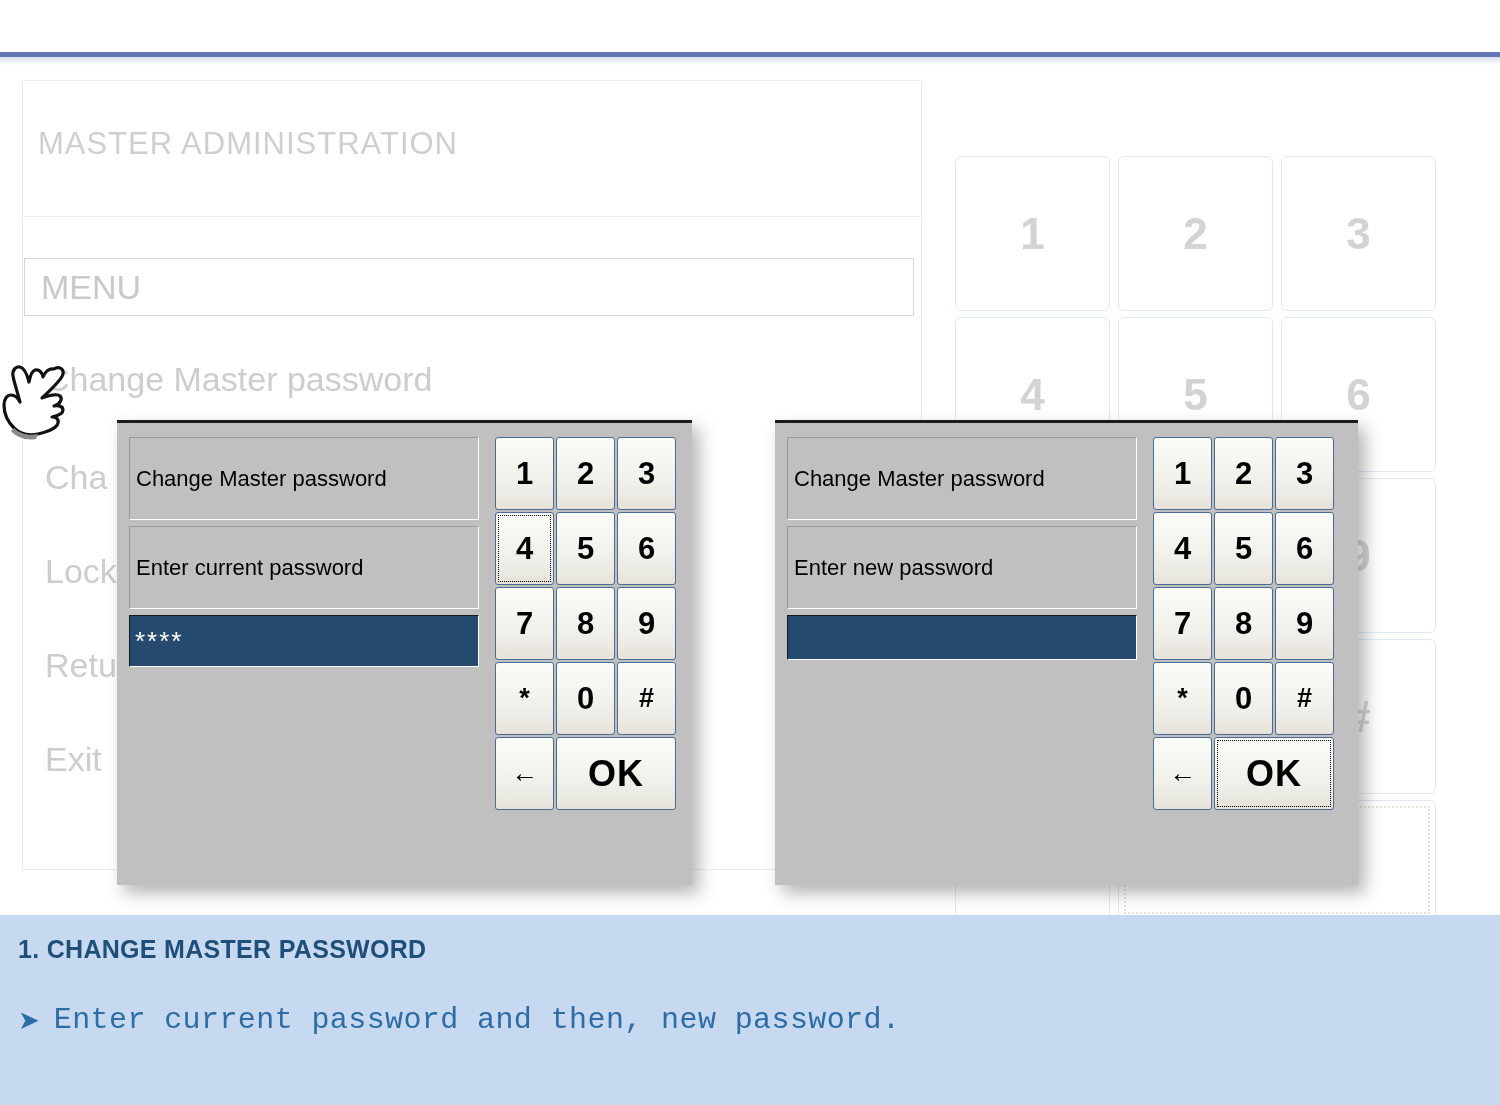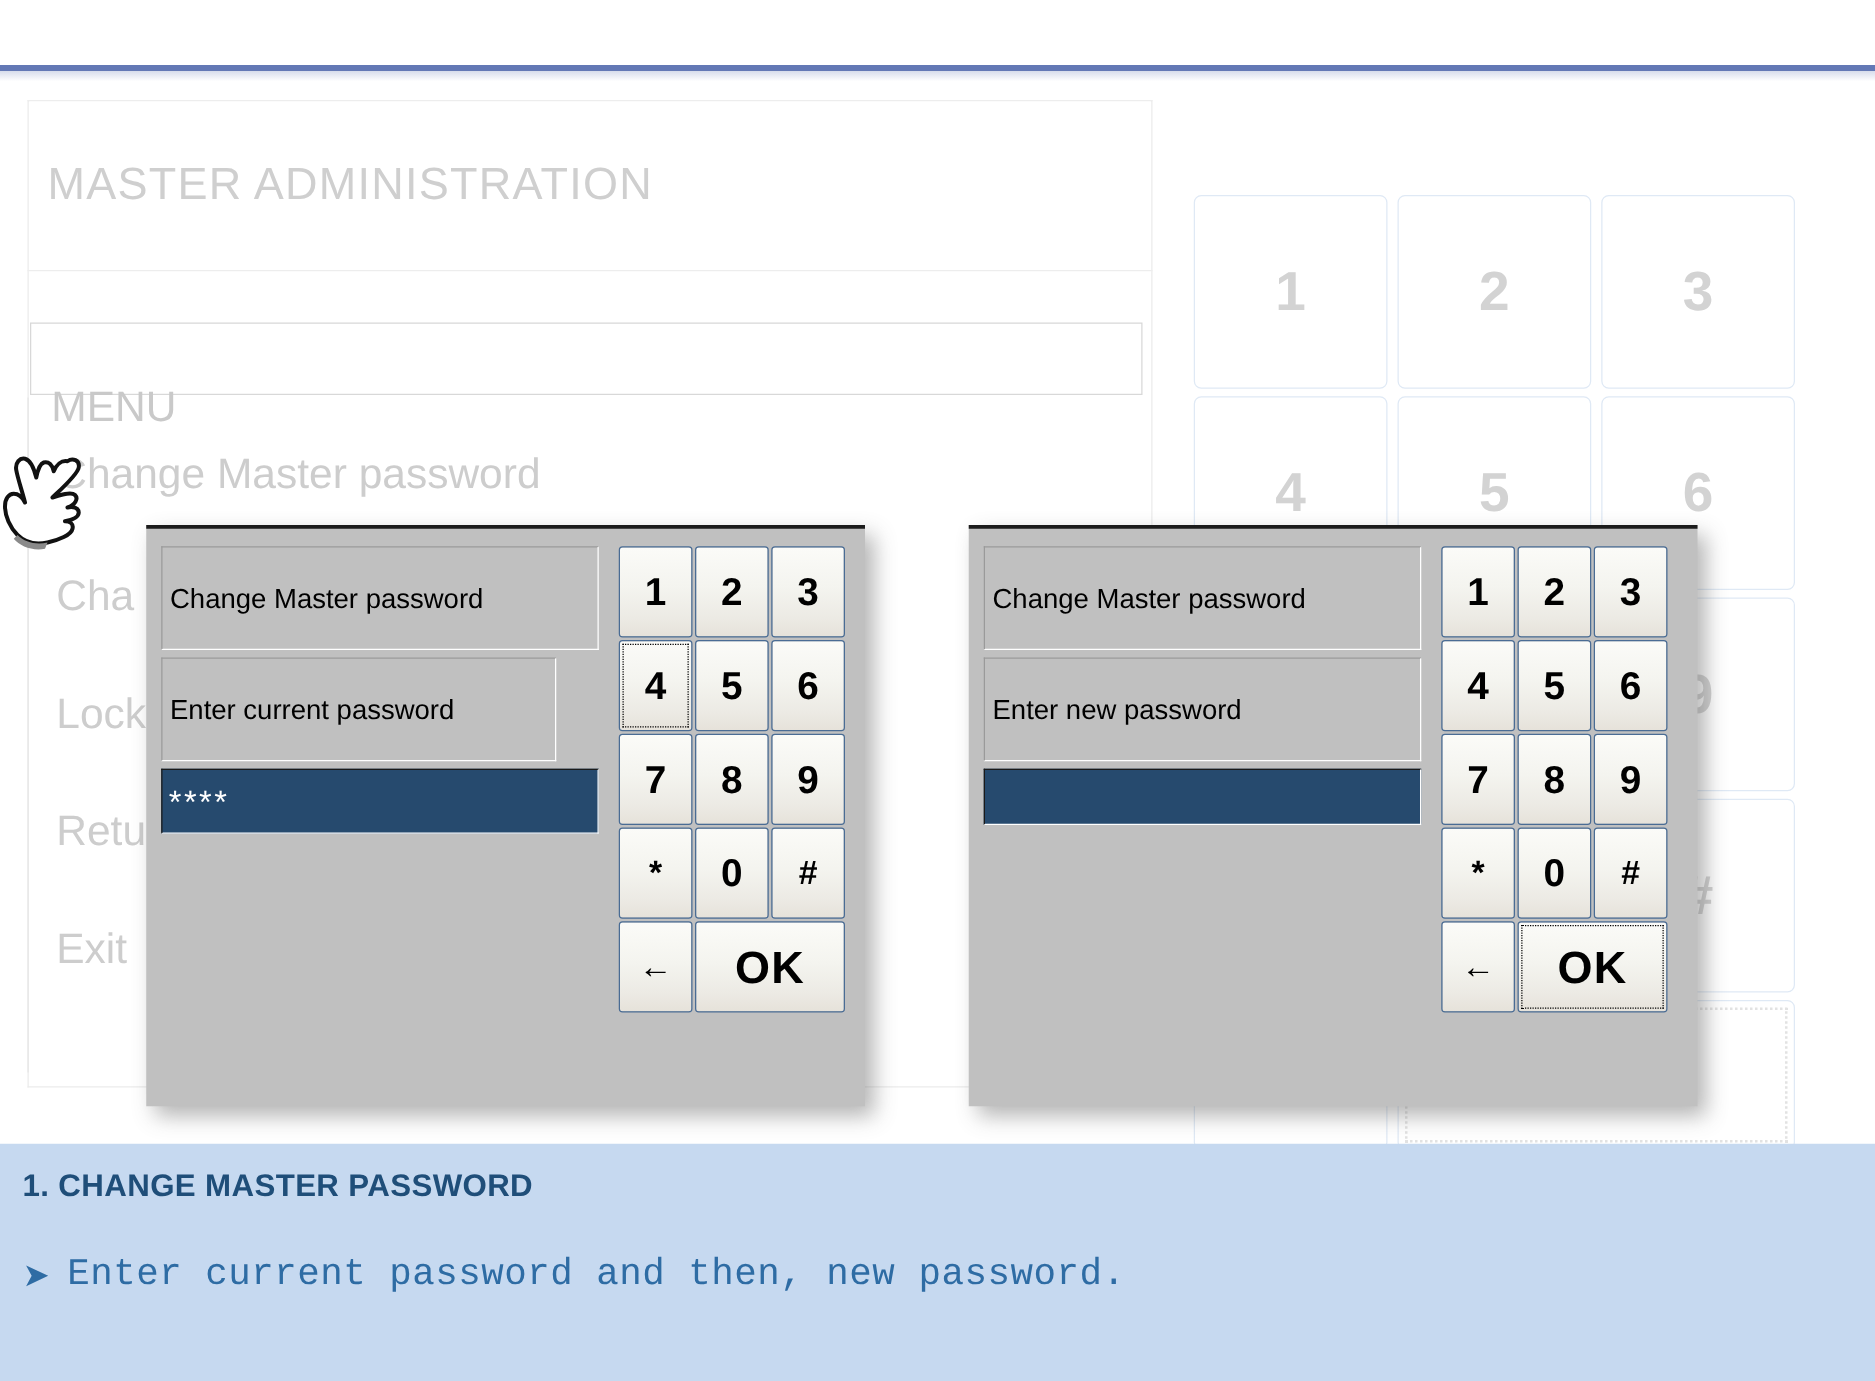--- a/index.html
+++ b/index.html
@@ -42,34 +42,34 @@
     background: #ffffff;
     overflow: hidden;
   }
   .bg-panel {
     position: absolute; left: 22px; top: 12px; width: 900px; height: 790px;
     border: 1px solid #ebebeb;
     border-top: 1px solid #ededed;
   }
   .bg-admin-title {
     position: absolute; left: 38px; top: 58px;
-    font-size: 36px; color: #cfcfcf; letter-spacing: 1px;
+    font-size: 31px; color: #cfcfcf; letter-spacing: 1px;
     white-space: nowrap;
   }
   .bg-divider {
     position: absolute; left: 22px; top: 148px; width: 900px; height: 1px;
     background: #ededed;
   }
   .bg-menu-box {
     position: absolute; left: 24px; top: 190px; width: 890px; height: 58px;
     border: 1px solid #d8d8d8;
   }
   .bg-menu-label {
     position: absolute; left: 16px; top: 9px;
-    font-size: 34px; color: #c9c9c9; margin-top: 39px;
+    font-size: 34px; color: #c9c9c9;
   }
   .bg-list {
     position: absolute; left: 22px; top: 250px; width: 900px; height: 540px;
     border-left: 1px solid #e6e6e6;
   }
   .bg-list-item {
     position: absolute; left: 22px;
     font-size: 34px; color: #cdcdcd; white-space: nowrap;
   }
 
@@ -243,21 +243,21 @@
                C22,13 25,19 27,27 C28,22 30,16 33,15
                C37,14 40,17 41,22 C43,17 47,13 52,14 Z" fill="#ffffff" stroke="#111111" stroke-width="3.2" stroke-linejoin="round"></path>
       <path d="M12,73 C18,79 27,81 36,79 L34,84 C24,86 14,82 9,76 Z" fill="#8a8a8a"></path>
     </svg>
   </div>
 
   <div class="dialog dialog-left">
 
     <div class="field" style="left:12px; top:14px; width:350px; height:83px;">Change Master password</div>
 
-    <div class="field" style="left:12px; top:103px; width:316px; height:83px;">Enter current password</div>
+    <div class="field" style="left:12px; top:103px; width:350px; height:83px;">Enter current password</div>
 
     <div class="field-value" style="left:12px; top:192px; width:350px; height:52px;">****</div>
 
     <div class="keypad" style="left:378px; top:14px; width:185px; height:438px;">
       <div class="key" style="left:0px;   top:0px;   width:59px; height:73px;">1</div>
       <div class="key" style="left:61px;  top:0px;   width:59px; height:73px;">2</div>
       <div class="key" style="left:122px; top:0px;   width:59px; height:73px;">3</div>
 
       <div class="key focus" style="left:0px;   top:75px;  width:59px; height:73px;">4</div>
       <div class="key" style="left:61px;  top:75px;  width:59px; height:73px;">5</div>

